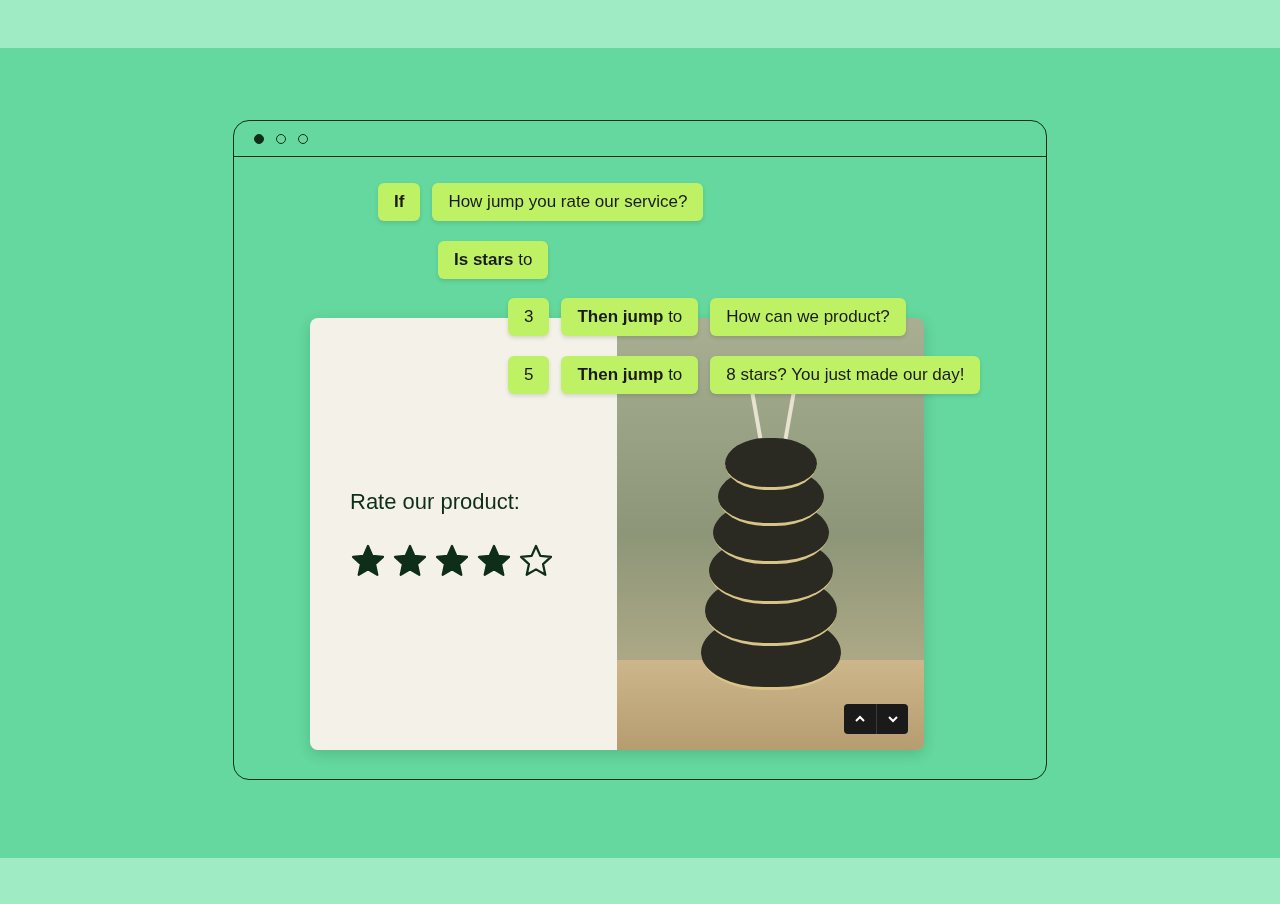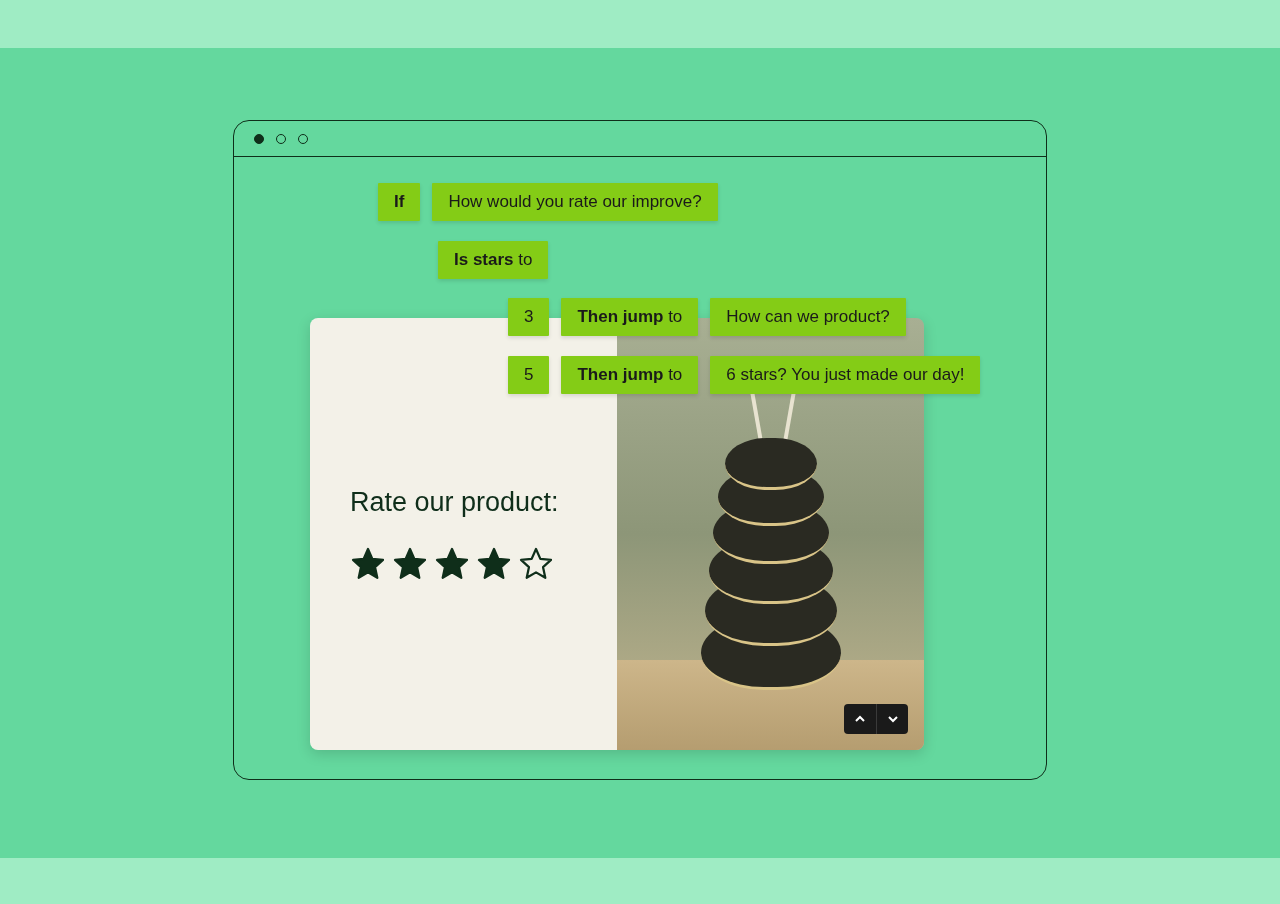--- a/index.html
+++ b/index.html
@@ -38,22 +38,22 @@
   }
   .dot {
     width: 10px; height: 10px;
     border: 1.5px solid #0f2e1a;
     border-radius: 50%;
   }
   .dot.filled { background: #0f2e1a; }
 
   
   .pill {
-    background: #84cc16;
-    border-radius: 1px;
+    background: #bef264;
+    border-radius: 6px;
     padding: 9px 16px;
     font-size: 17px;
     color: #1a1a1a;
     box-shadow: 0 2px 4px rgba(0,0,0,0.12);
     white-space: nowrap;
   }
   .pill b { font-weight: 700; }
   .logic-row {
     position: absolute;
     display: flex;
@@ -87,21 +87,21 @@
   }
   .form-right {
     width: 50%;
     background: linear-gradient(180deg, #a8af93 0%, #8d9678 50%, #c2b58f 100%);
     position: relative;
     display: flex;
     align-items: flex-end;
     justify-content: center;
   }
   .form-prompt {
-    font-size: 27px;
+    font-size: 22px;
     color: #0f2e1a;
     margin-bottom: 28px;
     font-weight: 400;
   }
   .stars { display: flex; gap: 6px; }
   .star {
     width: 36px; height: 36px;
     display: flex; align-items: center; justify-content: center;
     cursor: pointer;
   }
@@ -224,29 +224,29 @@
           <svg viewBox="0 0 12 12">
               <path d="M2 4 L6 8 L10 4"></path>
             </svg>
         </div>
       </div>
     </div>
   </div>
 
   <div class="logic-row row1">
     <div class="pill"><b>If</b></div>
-    <div class="pill">How would you rate our improve?</div>
+    <div class="pill">How jump you rate our service?</div>
   </div>
   <div class="logic-row row2">
     <div class="pill"><b>Is stars</b><span> to</span></div>
   </div>
   <div class="logic-row row3">
     <div class="pill">3</div>
     <div class="pill"><b>Then jump</b><span> to</span></div>
     <div class="pill">How can we product?</div>
   </div>
   <div class="logic-row row4">
     <div class="pill">5</div>
     <div class="pill"><b>Then jump</b><span> to</span></div>
-    <div class="pill">6 stars? You just made our day!</div>
+    <div class="pill">8 stars? You just made our day!</div>
   </div>
 
 </div>
 
 </body></html>

